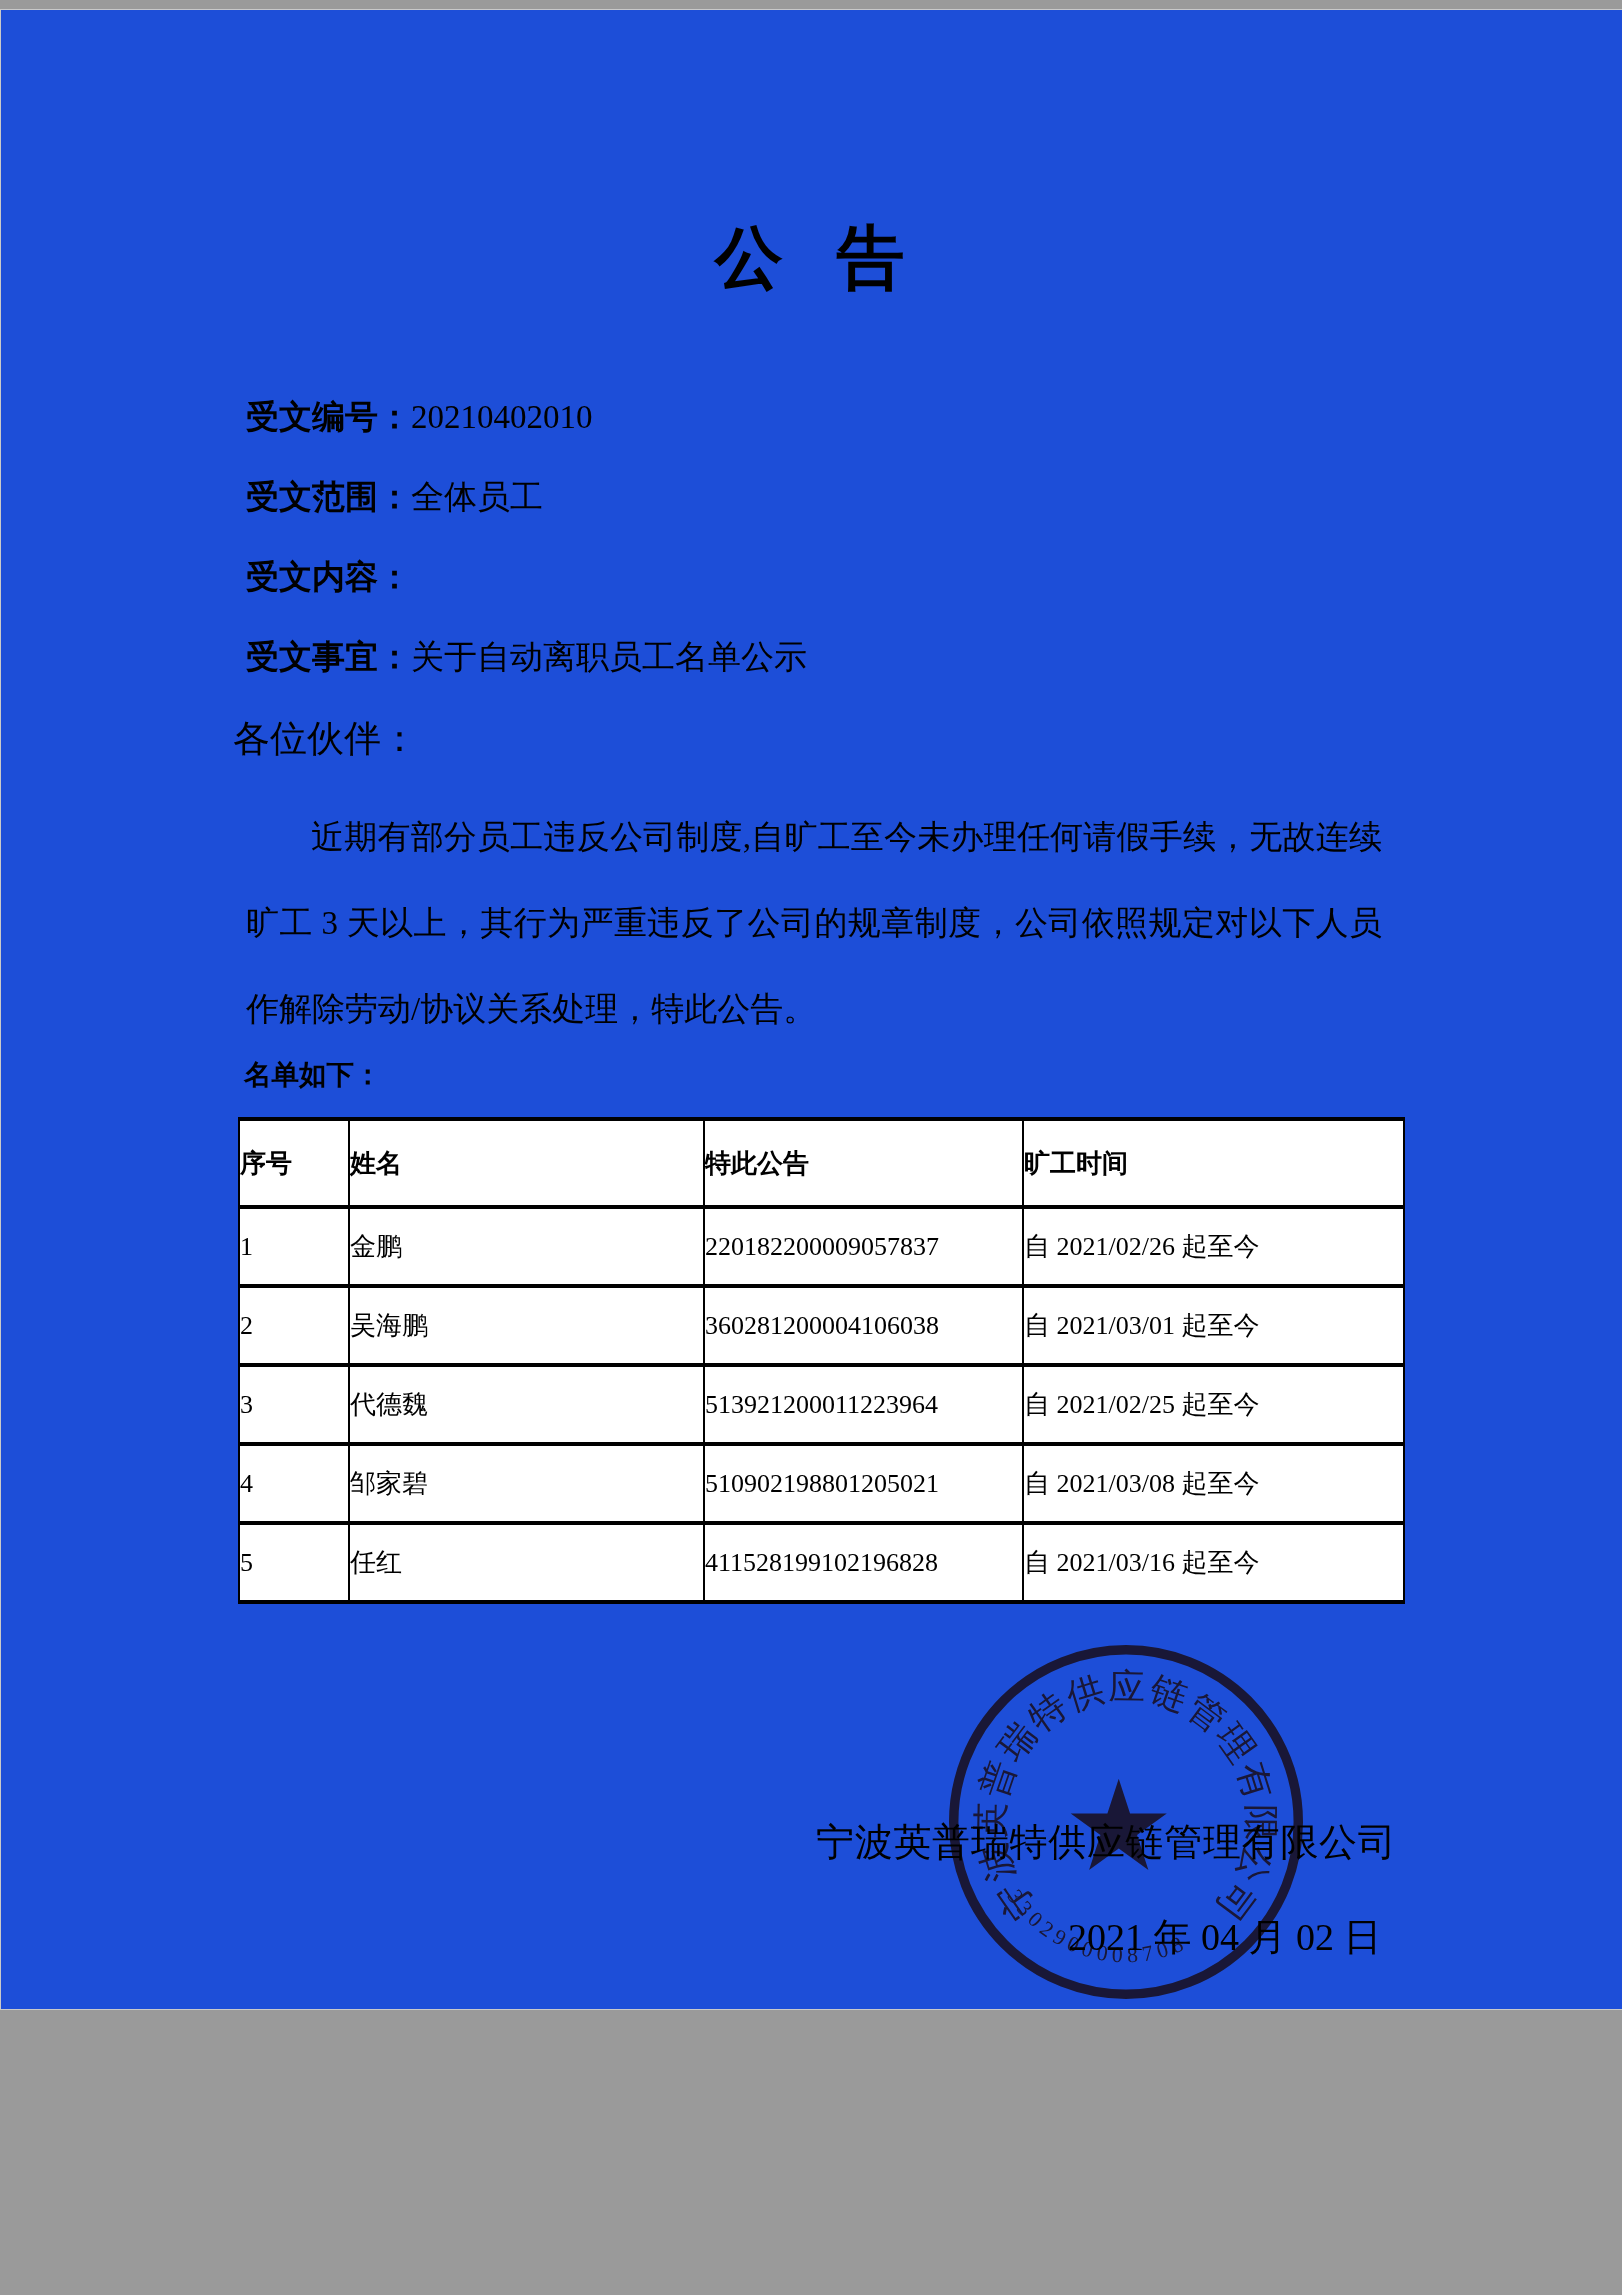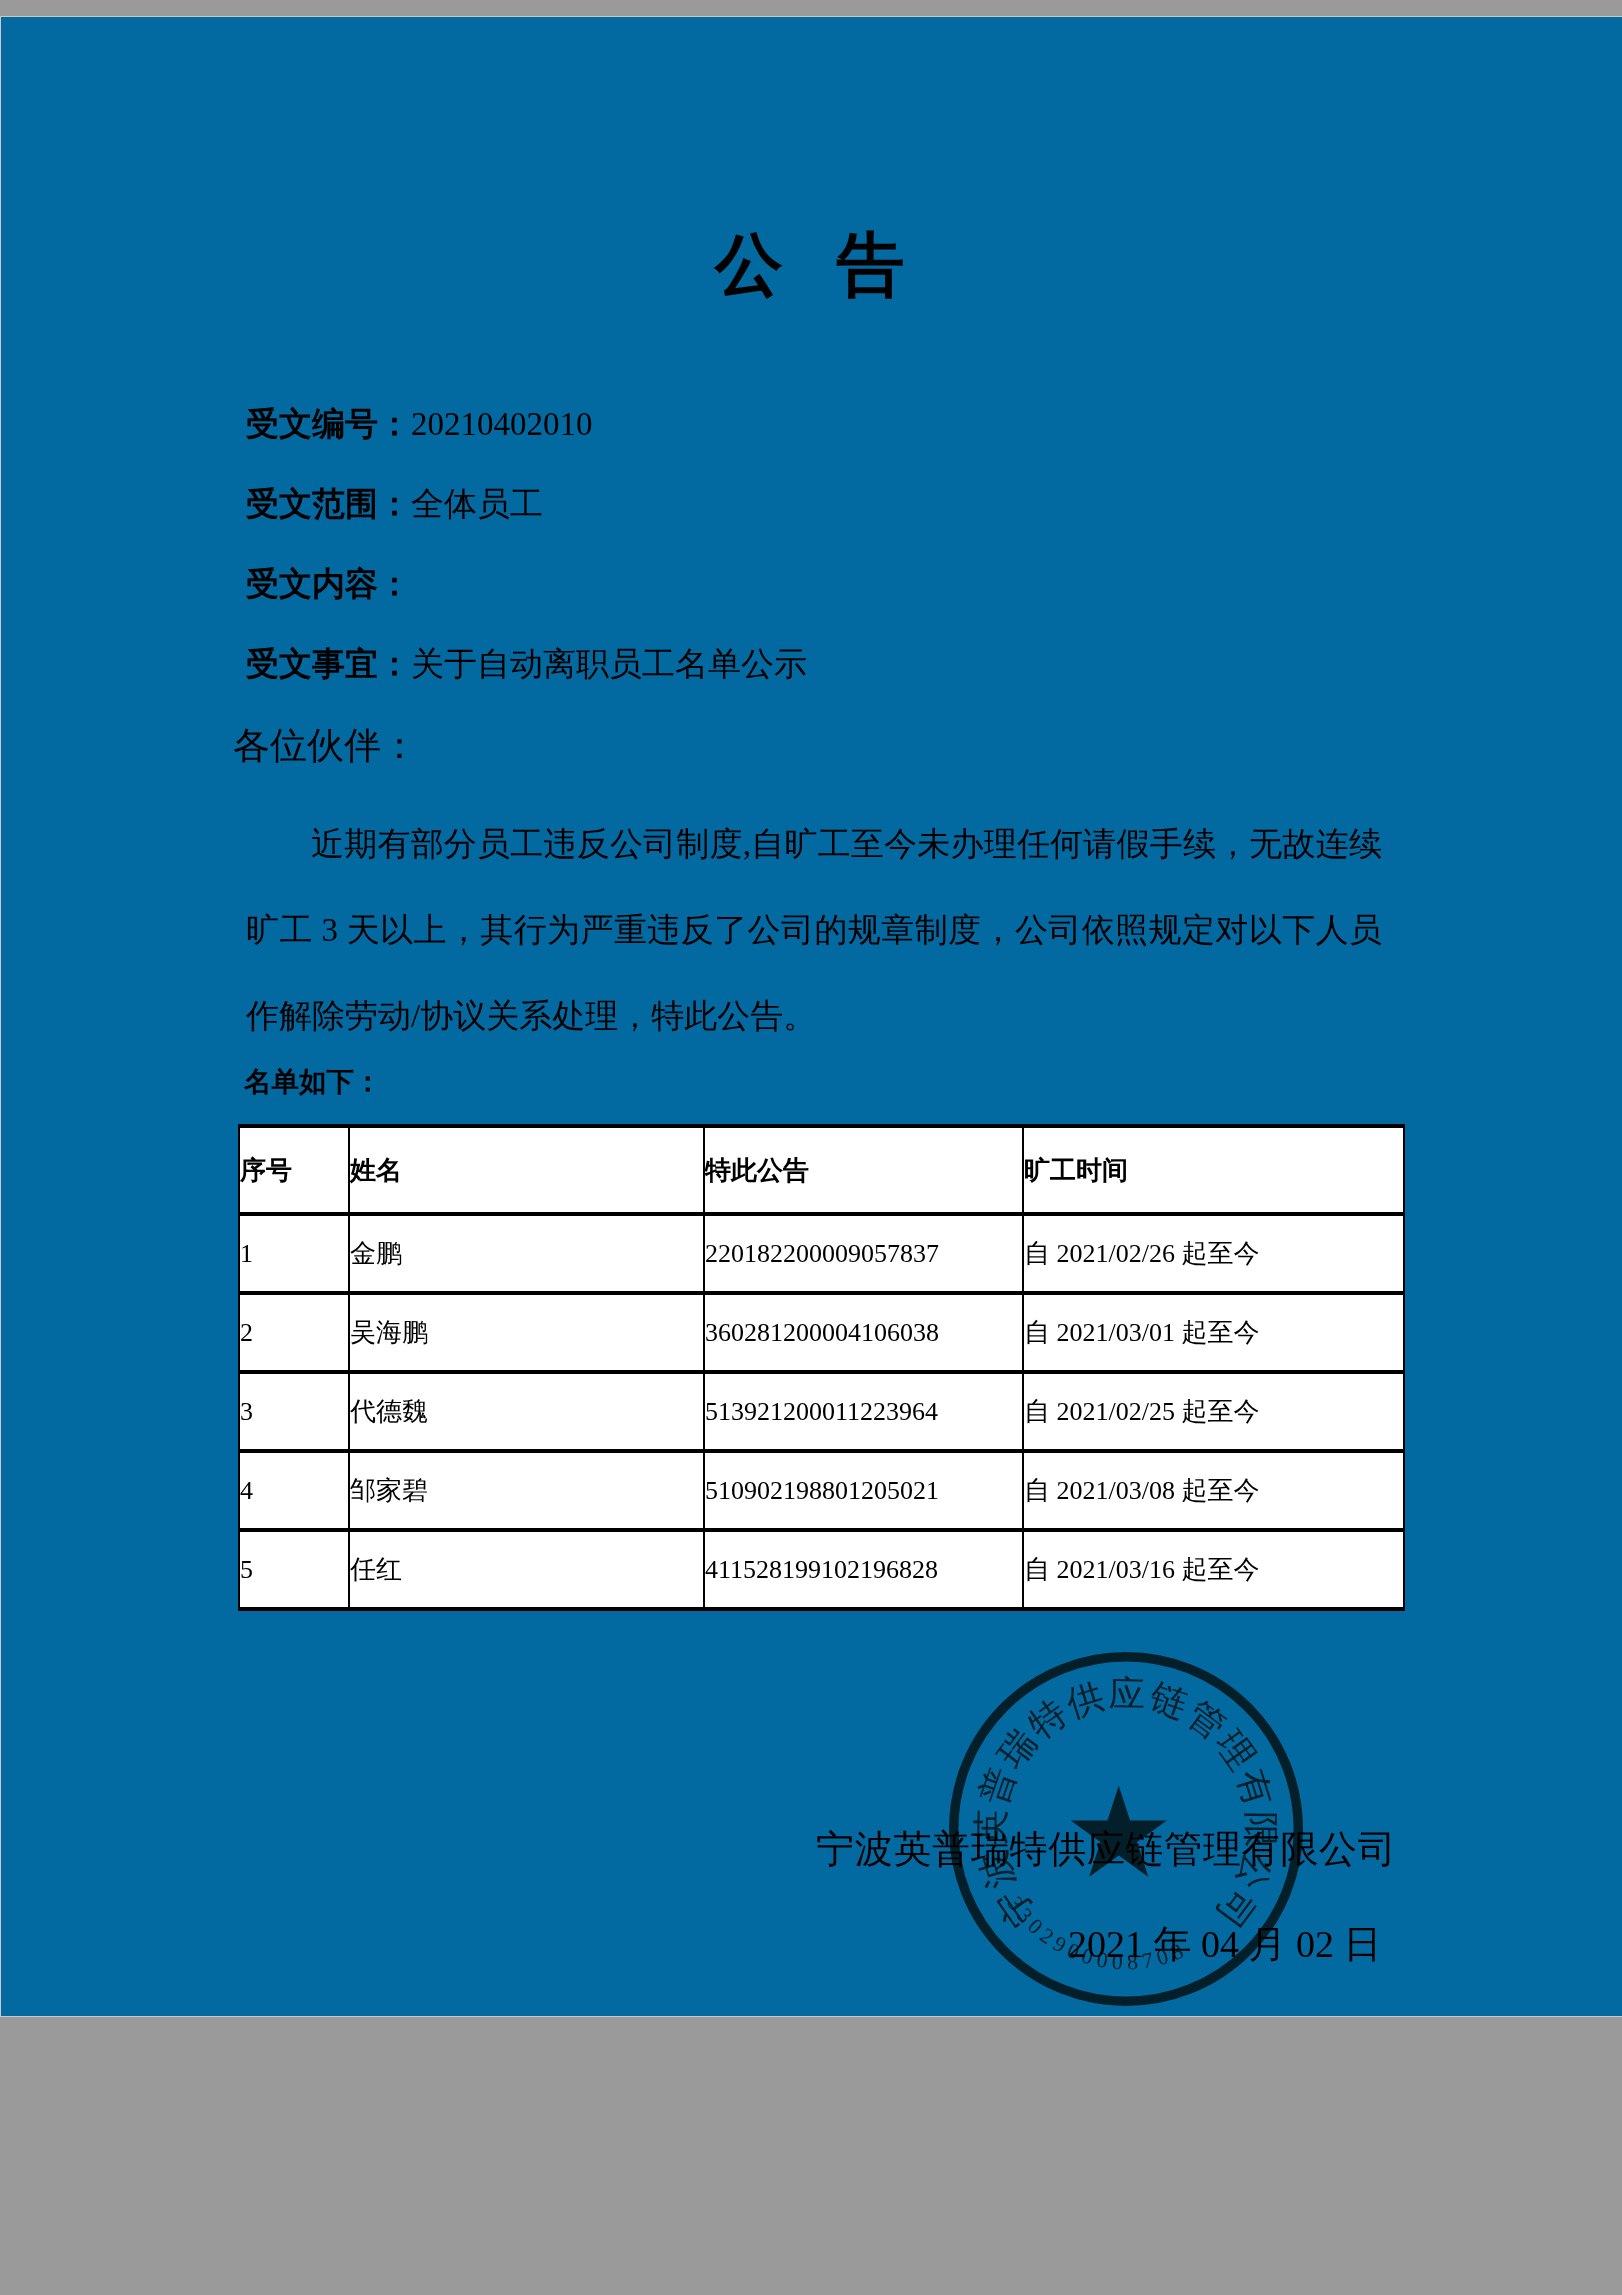--- a/index.html
+++ b/index.html
@@ -1,20 +1,20 @@
 <!DOCTYPE html>
 <html style="font-size:10.5px"><head>
 <meta charset="utf-8">
 <style>
   html,body { margin:0; padding:0; background:#9a9a9a; }
   .page {
     position:relative;
     width:1623px; height:2001px;
-    margin:16px auto;
-    background:#0369a1;
+    margin:9px auto;
+    background:#1d4ed8;
     box-sizing:border-box;
     border:1.3px solid #c9c9c9;
     font-family:"Liberation Serif","DejaVu Serif",serif;
     color:#000;
     overflow:hidden;
   }
   .title {
     position:absolute; top:203px; left:0; width:100%;
     text-align:center;
     font-size:68px; font-weight:700;

